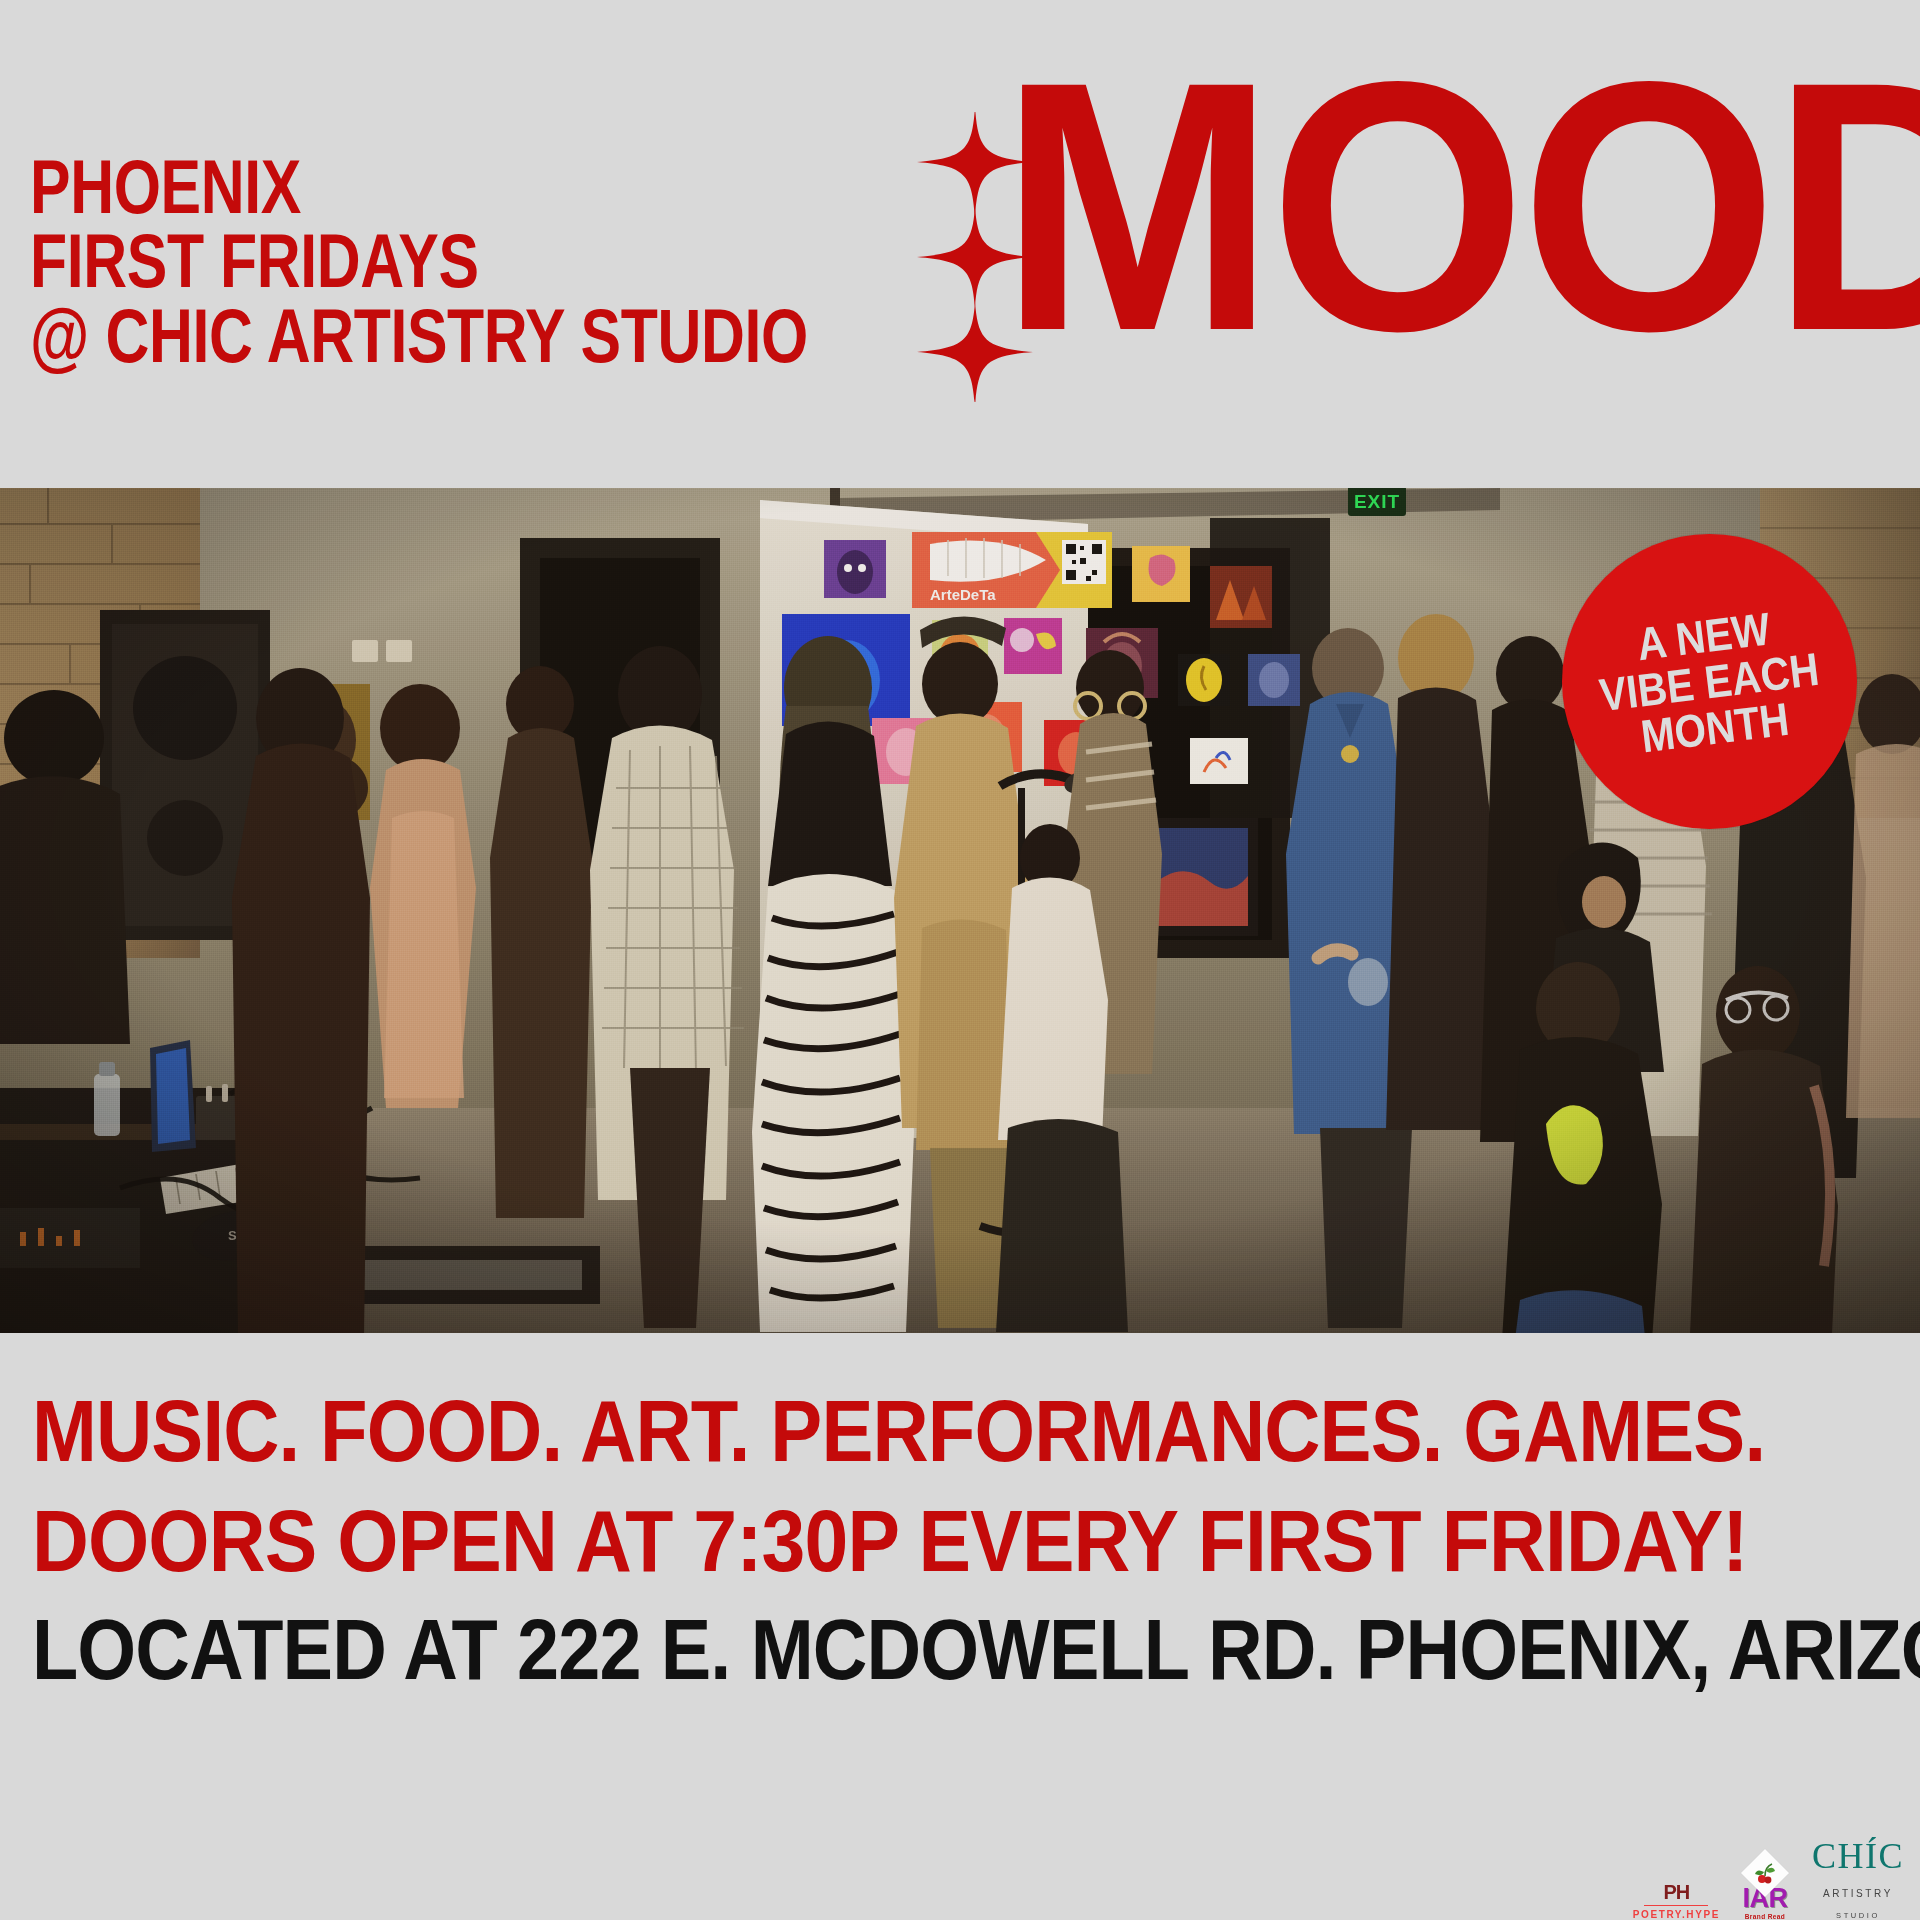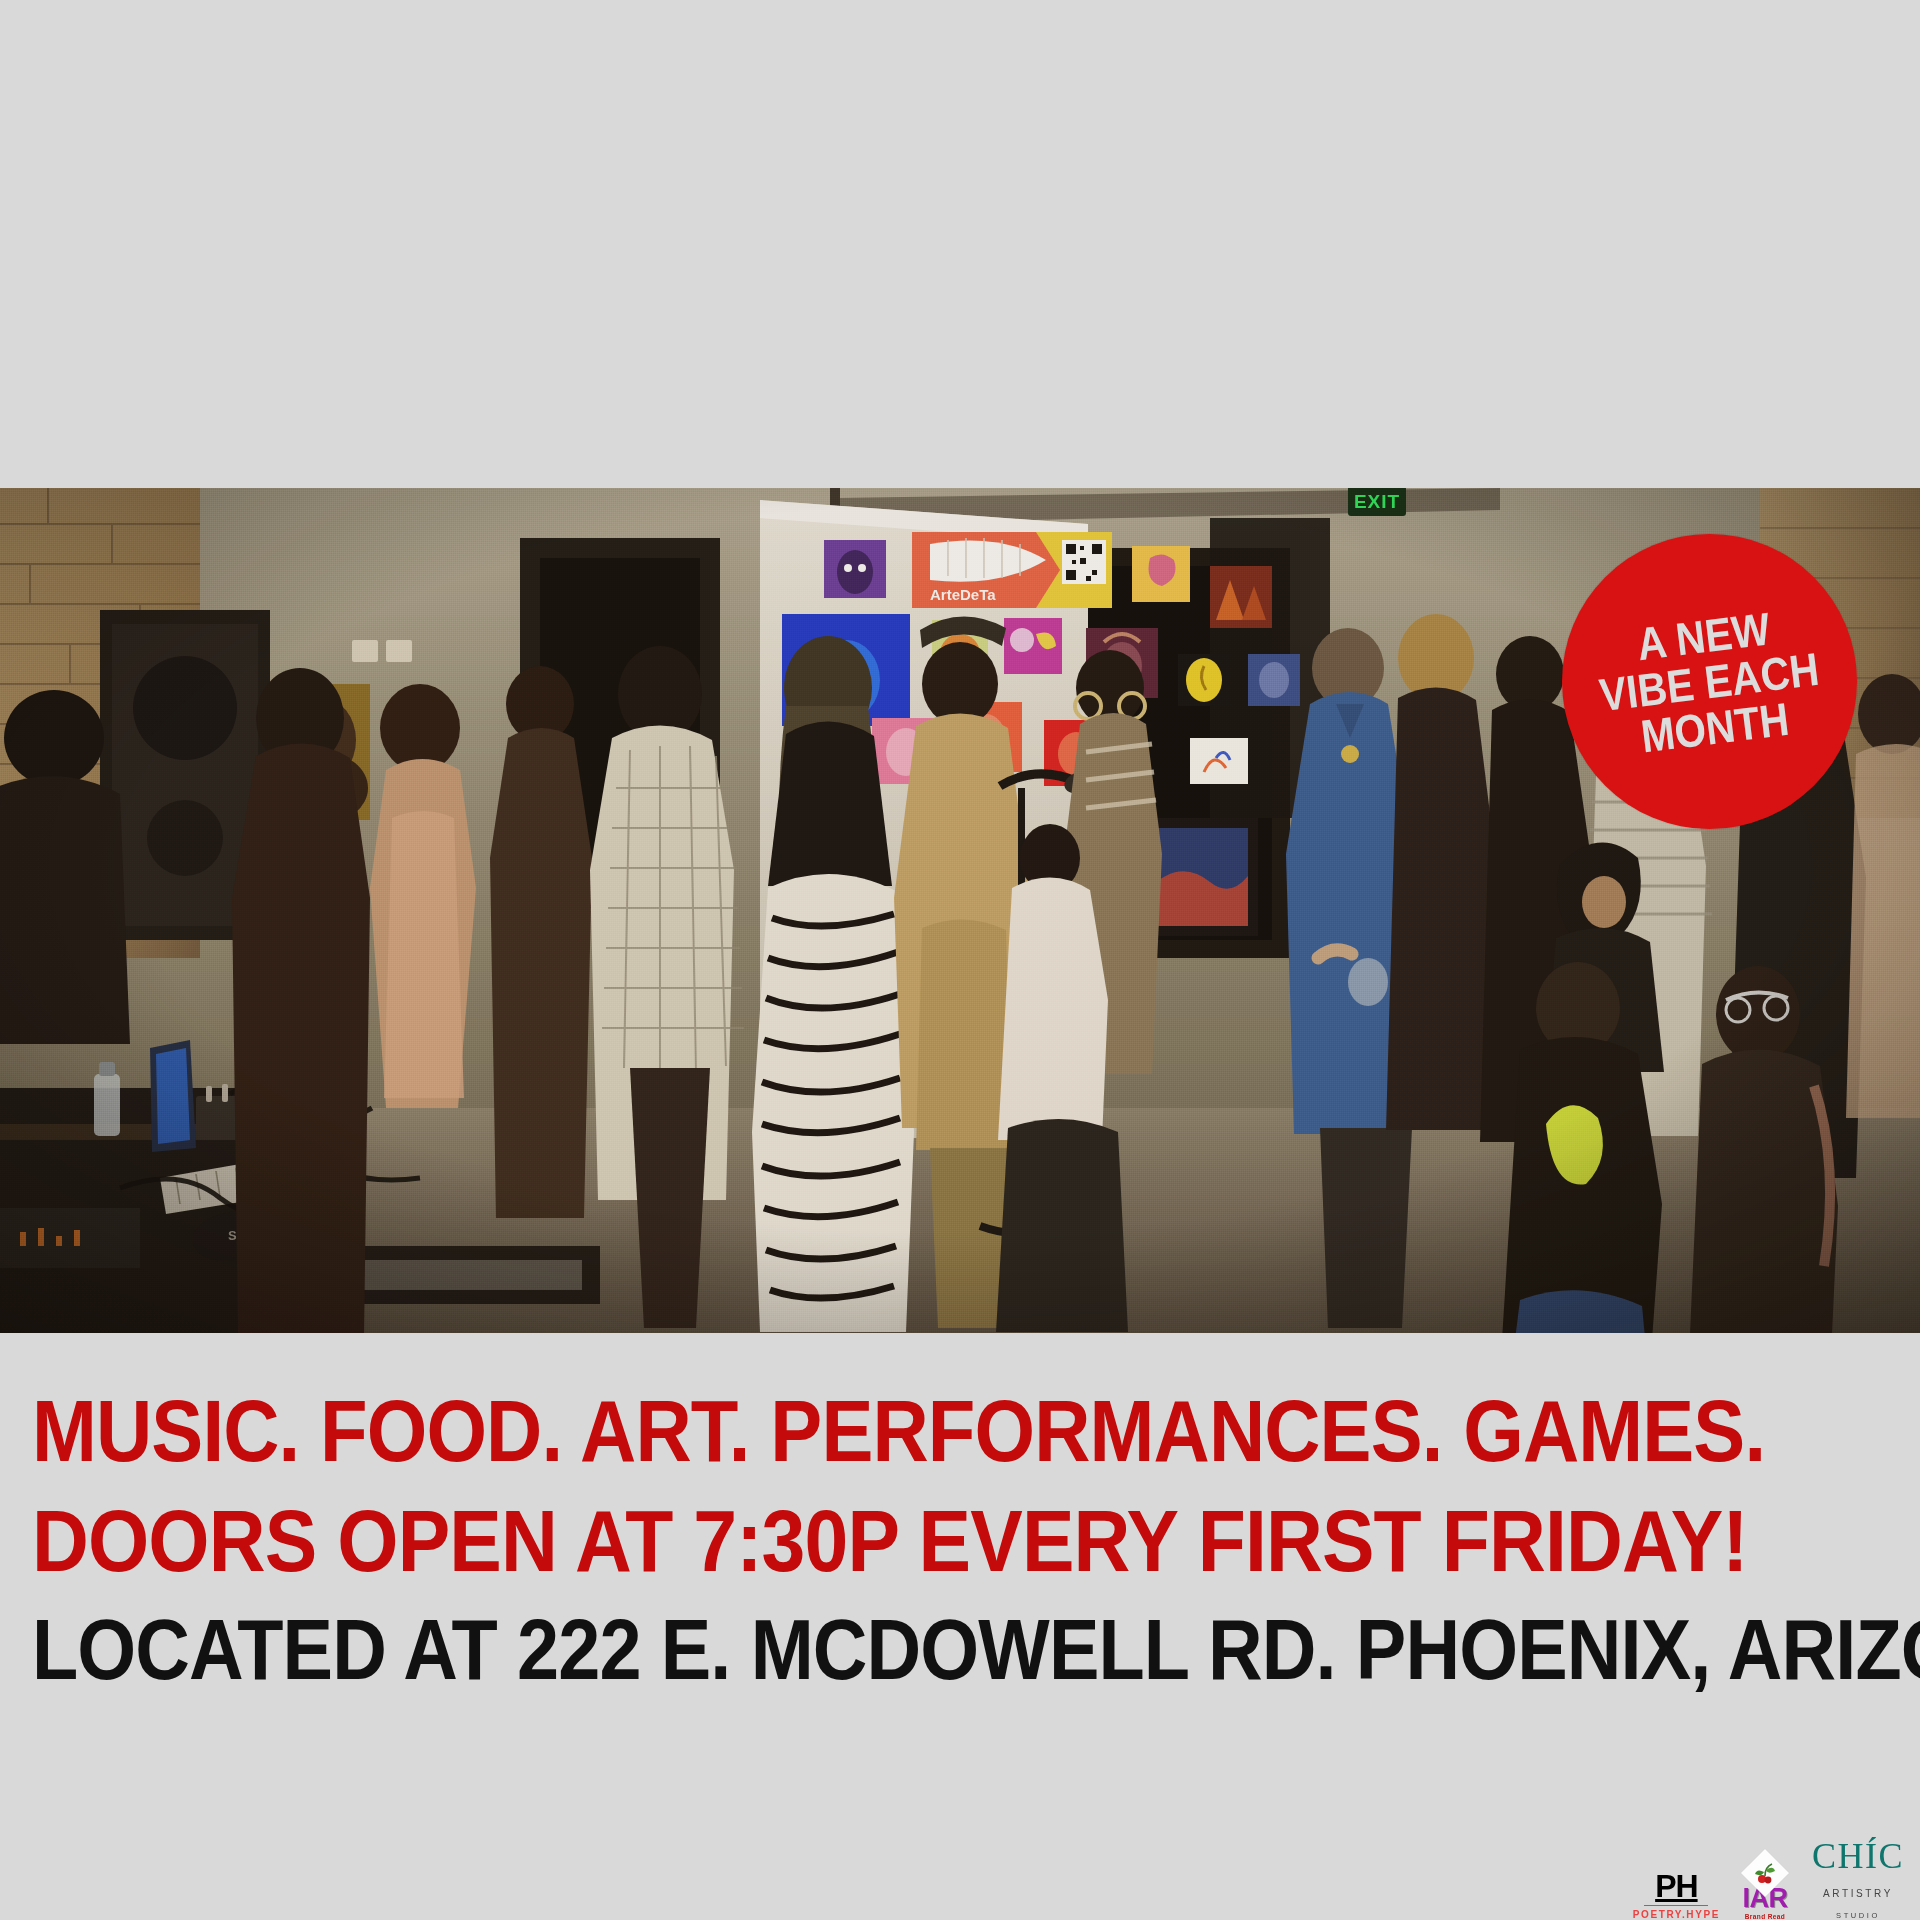--- a/index.html
+++ b/index.html
@@ -135,23 +135,22 @@
   .tickets span{display:inline-block;transform:scaleX(0.95);}
 
   
   .logos{
     position:absolute;right:14px;top:1838px;
     display:flex;align-items:flex-end;gap:14px;
   }
   .logo{position:relative;text-align:center;}
 
   .logo-ph .ph-mark{
-    color:#000000;font-weight:900;font-size:32px;line-height:1;
+    color:#7f1d1d;font-weight:900;font-size:20px;line-height:1;
     letter-spacing:-1px;
-    text-decoration:underline;
   }
   .logo-ph .ph-rule{
     width:64px;height:1.5px;background:#ef4040;margin:3px auto 3px;
   }
   .logo-ph .ph-name{
     color:#ef4040;font-size:10px;font-weight:700;letter-spacing:1.6px;
   }
 
   .logo-iar{width:62px;}
   .logo-iar .iar-diamond{
@@ -184,20 +183,40 @@
   }
   .logo-chic .chic-l2{
     color:#444;font-size:7.5px;letter-spacing:2.6px;margin-top:12px;
   }
 </style>
 </head>
 <body>
 
 <div class="flyer">
 
+  <div class="header">
+
+    <div class="header-left">
+      <div>PHOENIX</div>
+      <div>FIRST FRIDAYS</div>
+      <div>@ CHIC ARTISTRY STUDIO</div>
+    </div>
+
+    <div class="sparkle-col">
+      <svg viewBox="0 0 120 290" xmlns="http://www.w3.org/2000/svg">
+        <g fill="#c40a0a">
+          <path d="M60 -5 C63 38 70 46 118 50 C70 54 63 62 60 105 C57 62 50 54 2 50 C50 46 57 38 60 -5 Z"></path>
+          <path d="M60 95 C63 133 70 141 118 145 C70 149 63 157 60 195 C57 157 50 149 2 145 C50 141 57 133 60 95 Z"></path>
+          <path d="M60 190 C63 228 70 236 118 240 C70 244 63 252 60 295 C57 252 50 244 2 240 C50 236 57 228 60 190 Z"></path>
+        </g>
+      </svg>
+    </div>
+
+    <div class="mood-title">MOOD</div>
+  </div>
 
   <div class="photo">
     <svg viewBox="0 0 1920 845" xmlns="http://www.w3.org/2000/svg">
       <defs>
         <linearGradient id="brickG" x1="0" y1="0" x2="1" y2="1">
           <stop offset="0%" stop-color="#c9a977"></stop>
             <stop offset="60%" stop-color="#9d8056"></stop>
             <stop offset="100%" stop-color="#6e5940"></stop>
         </linearGradient>
         <linearGradient id="wallG" x1="0" y1="0" x2="0" y2="1">

